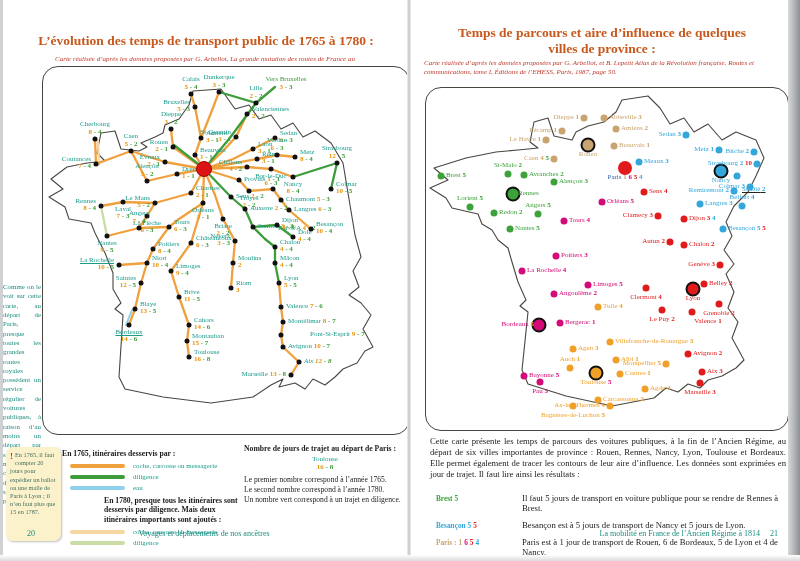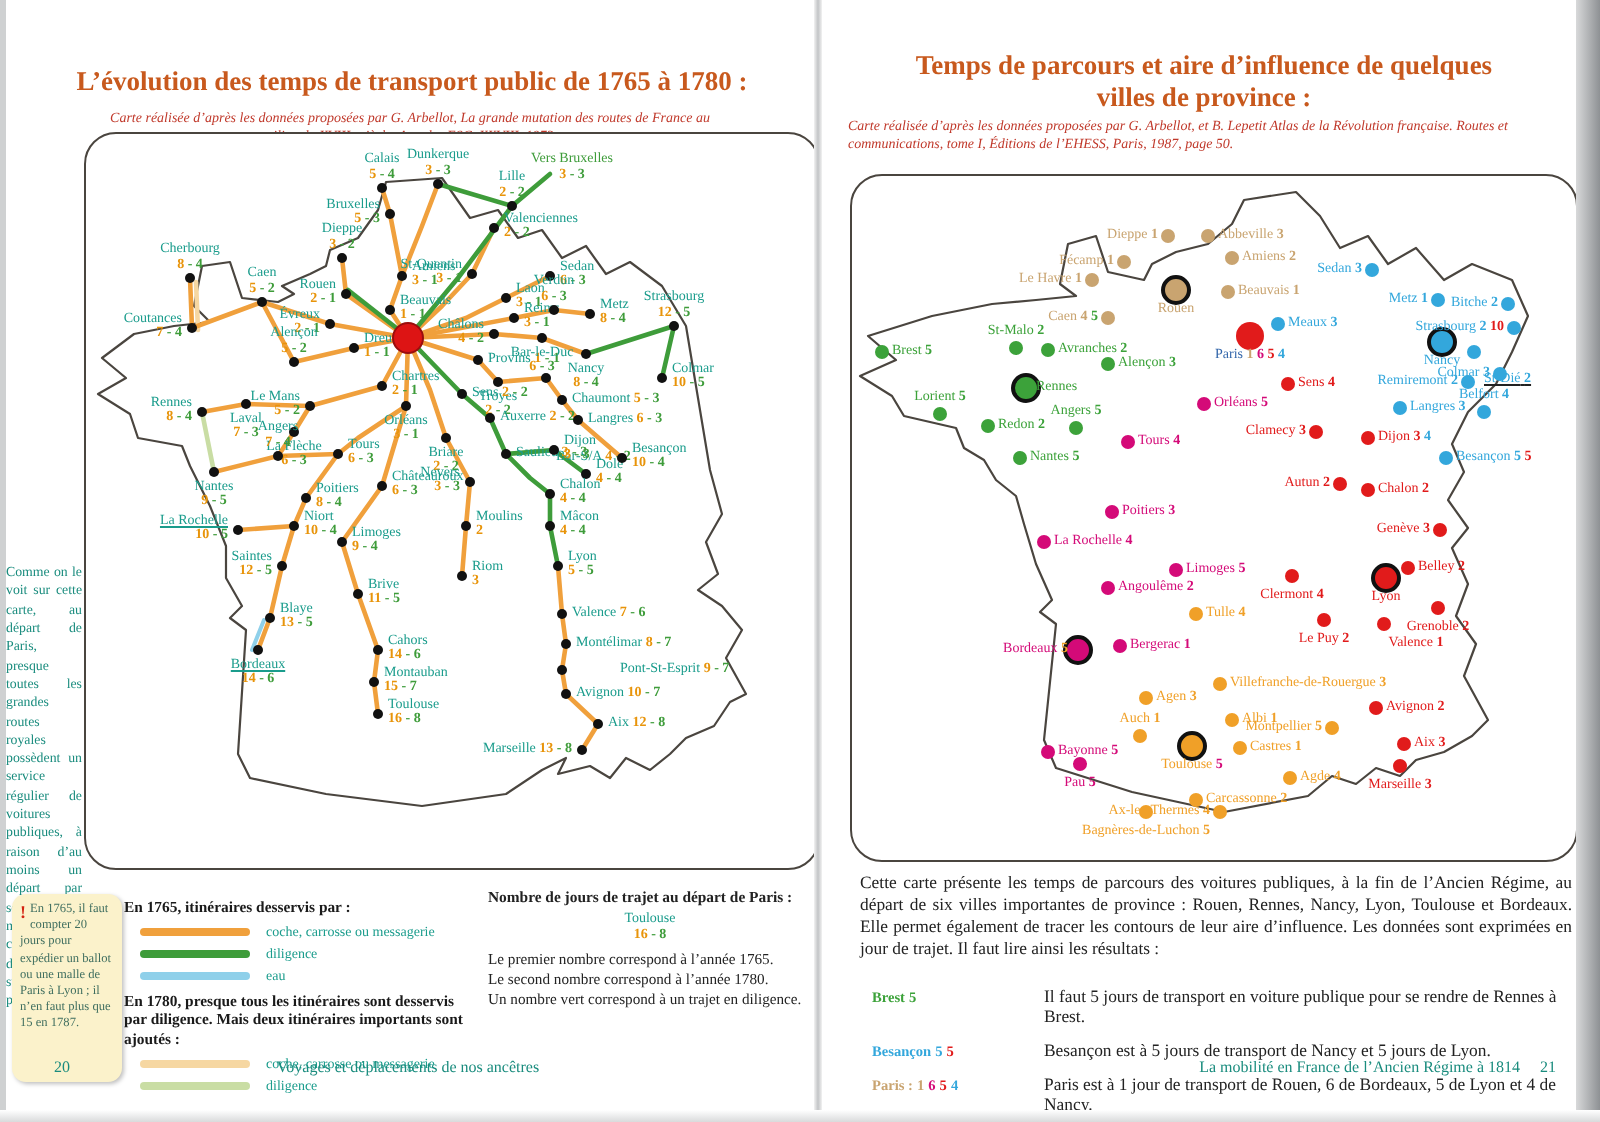--- a/index.html
+++ b/index.html
@@ -334,21 +334,21 @@
           </div>
           <div class="dot" style="left: 238px; top: 240px; width: 5px; height: 5px; background: rgb(17, 17, 17);"></div>
           <div class="lbl" style="left: 243px; top: 236px; text-align: left;"><span class="cn " style="color:#1A9C8C">Valence</span> <span class="no" style="color:#E8940A">7</span><span class="ng" style="color:#3E9C3A"> - 6</span></div>
           <div class="dot" style="left: 240px; top: 255px; width: 5px; height: 5px; background: rgb(17, 17, 17);"></div>
           <div class="lbl" style="left: 245px; top: 251px; text-align: left;"><span class="cn " style="color:#1A9C8C">Montélimar</span> <span class="no" style="color:#E8940A">8</span><span class="ng" style="color:#3E9C3A"> - 7</span></div>
           <div class="dot" style="left: 238px; top: 268px; width: 5px; height: 5px; background: rgb(17, 17, 17);"></div>
           <div class="lbl" style="left: 243px; top: 264px; text-align: left; padding-left: 24px;"><span class="cn " style="color:#1A9C8C">Pont-St-Esprit</span> <span class="no" style="color:#E8940A">9</span><span class="ng" style="color:#3E9C3A"> - 7</span></div>
           <div class="dot" style="left: 240px; top: 280px; width: 5px; height: 5px; background: rgb(17, 17, 17);"></div>
           <div class="lbl" style="left: 245px; top: 276px; text-align: left;"><span class="cn " style="color:#1A9C8C">Avignon</span> <span class="no" style="color:#E8940A">10</span><span class="ng" style="color:#3E9C3A"> - 7</span></div>
           <div class="dot" style="left: 256px; top: 295px; width: 5px; height: 5px; background: rgb(17, 17, 17);"></div>
-          <div class="lbl" style="left: 261px; top: 291px; text-align: left;"><span class="cn " style="color:#1A9C8C">Aix</span> <span class="no" style="color:#E8940A">12</span><span class="ng" style="color:#3E9C3A"> - 8</span></div>
+          <div class="lbl" style="left: 261px; top: 291px; text-align: left; font-style: italic;"><span class="cn " style="color:#1A9C8C">Aix</span> <span class="no" style="color:#E8940A">12</span><span class="ng" style="color:#3E9C3A"> - 8</span></div>
           <div class="dot" style="left: 248px; top: 308px; width: 5px; height: 5px; background: rgb(17, 17, 17);"></div>
           <div class="lbl" style="right: 123px; top: 304px; text-align: right;"><span class="cn " style="color:#1A9C8C">Marseille</span> <span class="no" style="color:#E8940A">13</span><span class="ng" style="color:#3E9C3A"> - 8</span></div>
           <div class="dot" style="left: 148px; top: 176px; width: 5px; height: 5px; background: rgb(17, 17, 17);"></div>
           <div class="lbl" style="left: 153px; top: 168px; text-align: left;">
             <div><span class="cn " style="color:#1A9C8C">Châteauroux</span></div>
             <div><span class="no" style="color:#E8940A">6</span><span class="ng" style="color:#3E9C3A"> - 3</span></div>
           </div>
           <div class="dot" style="left: 128px; top: 204px; width: 5px; height: 5px; background: rgb(17, 17, 17);"></div>
           <div class="lbl" style="left: 133px; top: 196px; text-align: left;">
             <div><span class="cn " style="color:#1A9C8C">Limoges</span></div>
@@ -423,21 +423,21 @@
           </div>
           <div class="lg-row">
             <span class="sw" style="background:#3E9C3A"></span>
             <span class="lg-lab" style="color:#1A9C8C">diligence</span>
           </div>
           <div class="lg-row">
             <span class="sw" style="background:#8FD0EA"></span>
             <span class="lg-lab" style="color:#1A9C8C">eau</span>
           </div>
         </div>
-      <div class="lg-head" style="margin-top:4px;">En 1780, presque tous les itinéraires sont desservis par diligence. Mais deux itinéraires importants sont ajoutés :</div>
+      <div class="lg-head" style="margin-top:4px;margin-left:42px;">En 1780, presque tous les itinéraires sont desservis par diligence. Mais deux itinéraires importants sont ajoutés :</div>
       <div id="lg-1780">
           <div class="lg-row">
             <span class="sw" style="background:#F6D7A2"></span>
             <span class="lg-lab" style="color:#1A9C8C">coche, carrosse ou messagerie</span>
           </div>
           <div class="lg-row">
             <span class="sw" style="background:#C9DDA4"></span>
             <span class="lg-lab" style="color:#1A9C8C">diligence</span>
           </div>
         </div>

